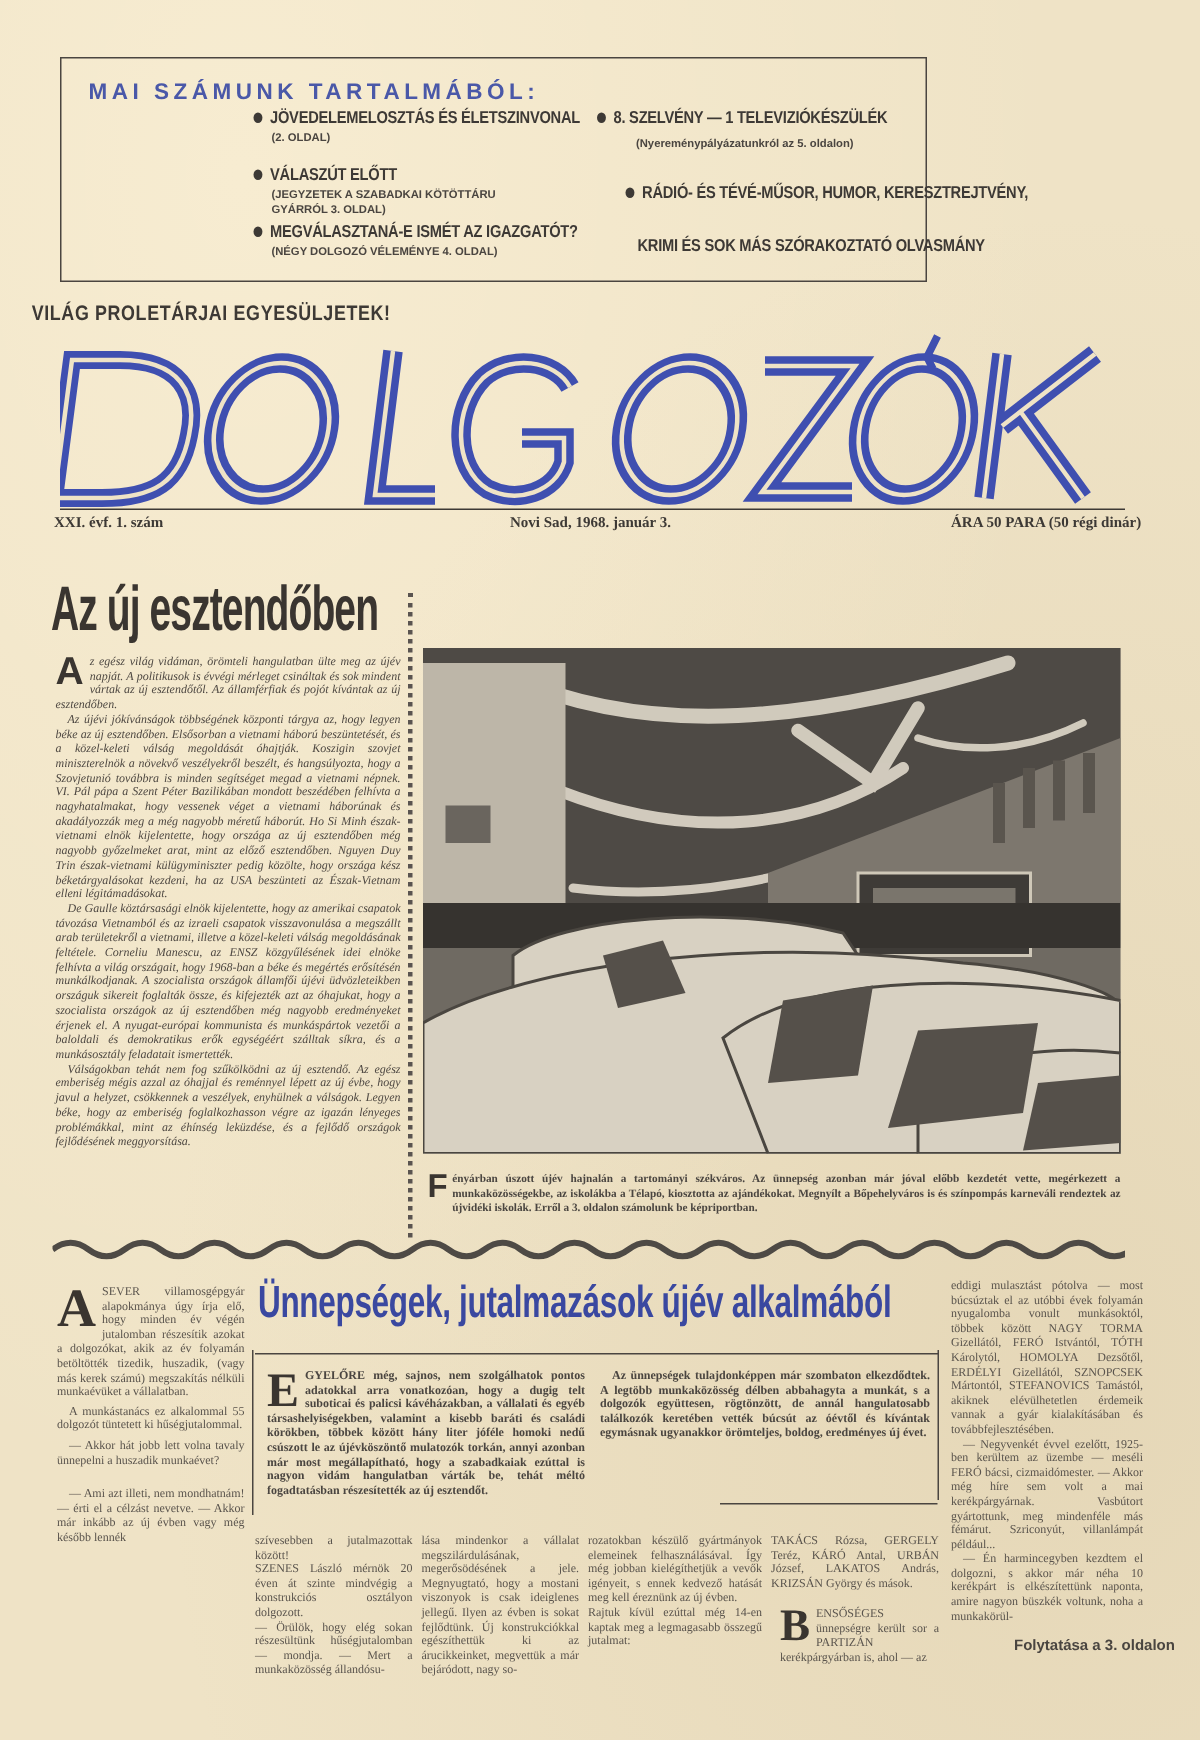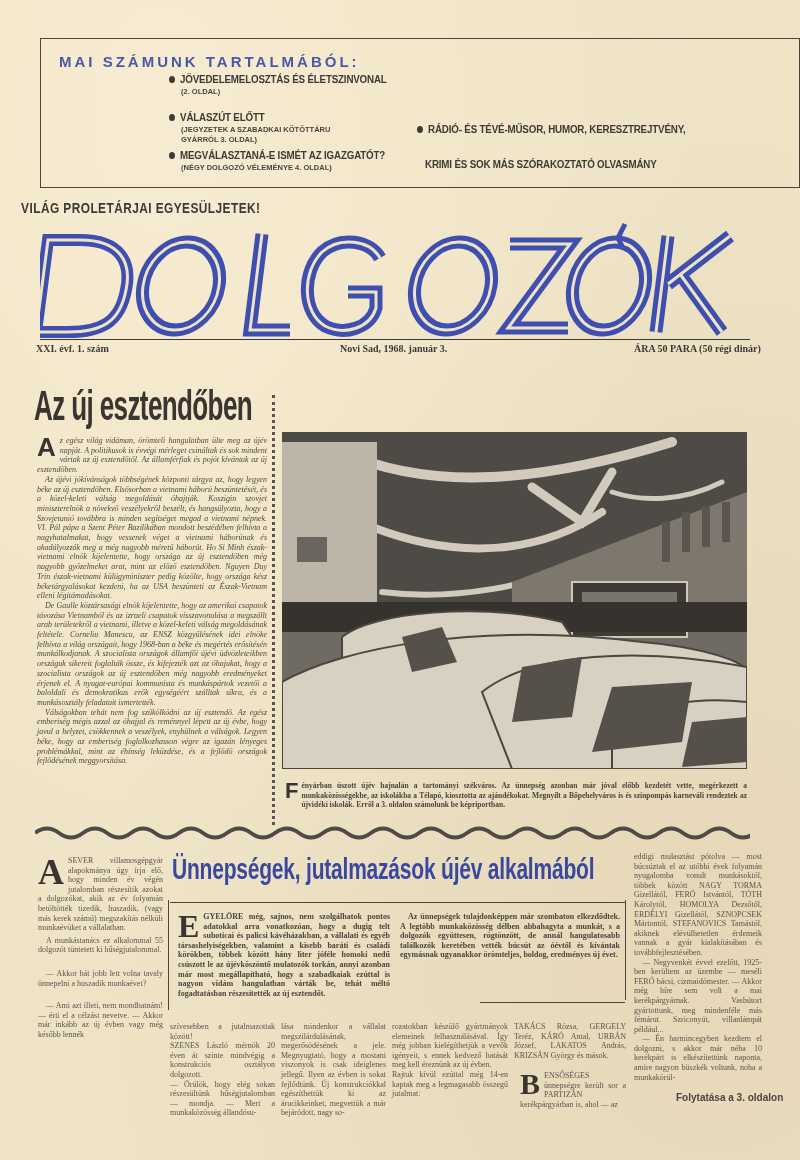--- a/index.html
+++ b/index.html
@@ -9,21 +9,21 @@
     background-image:
       radial-gradient(ellipse at 20% 10%, rgba(255,245,220,0.5), transparent 60%),
       radial-gradient(ellipse at 90% 80%, rgba(200,180,140,0.25), transparent 60%);
     color: #3a3530;
     font-family: "Liberation Serif", serif;
     position: relative;
   }
 
   
   .contents-box {
-    position: absolute; left: 40px; top: 38px; width: 760px; height: 150px;
+    position: absolute; left: 40px; top: 38px; width: 578px; height: 150px;
     border: 1.5px solid #4a4540;
   }
   .contents-title {
     position: absolute; left: 18px; top: 14px;
     font-family: "Liberation Sans", sans-serif; font-weight: bold;
     color: #4a58a8; font-size: 15px; letter-spacing: 3px;
   }
   .item { position: absolute; font-family: "Liberation Sans", sans-serif; }
   .item .main {
     font-size: 11.5px; font-weight: bold; color: #3d3935; letter-spacing: -0.2px;
@@ -123,20 +123,24 @@
     <span class="sub">(2. OLDAL)</span>
   </div>
   <div class="item" style="left:128px; top:72px;">
     <span class="main"><span class="bullet"></span><span>VÁLASZÚT ELŐTT</span></span>
     <span class="sub">(JEGYZETEK A SZABADKAI KÖTÖTTÁRU</span>
     <span class="sub" style="margin-top:0">GYÁRRÓL 3. OLDAL)</span>
   </div>
   <div class="item" style="left:128px; top:110px;">
     <span class="main"><span class="bullet"></span><span>MEGVÁLASZTANÁ-E ISMÉT AZ IGAZGATÓT?</span></span>
     <span class="sub">(NÉGY DOLGOZÓ VÉLEMÉNYE 4. OLDAL)</span>
+  </div>
+  <div class="item" style="left:357px; top:34px;">
+    <span class="main"><span class="bullet"></span><span>8. SZELVÉNY — 1 TELEVIZIÓKÉSZÜLÉK</span></span>
+    <span class="sub" style="margin-left:26px; margin-top:6px">(Nyereménypályázatunkról az 5. oldalon)</span>
   </div>
   <div class="item" style="left:376px; top:84px;">
     <span class="main"><span class="bullet"></span><span>RÁDIÓ- ÉS TÉVÉ-MŰSOR, HUMOR, KERESZTREJTVÉNY,</span></span>
   </div>
   <div class="item" style="left:384px; top:119px;">
     <span class="main">KRIMI ÉS SOK MÁS SZÓRAKOZTATÓ OLVASMÁNY</span>
   </div>
 </div>
 
 <div class="slogan"><span>VILÁG PROLETÁRJAI EGYESÜLJETEK!</span></div>
@@ -233,21 +237,21 @@
   <span class="cap-drop">F</span><span>ényárban úszott újév hajnalán a tartományi székváros. Az ünnepség azonban már jóval előbb kezdetét vette, megérkezett a munkaközösségekbe, az iskolákba a Télapó, kiosztotta az ajándékokat. Megnyílt a Bőpehelyváros is és színpompás karneváli rendeztek az újvidéki iskolák. Erről a 3. oldalon számolunk be képriportban.</span>
 </div>
 
 <svg class="wave" viewBox="0 0 715 18" preserveAspectRatio="none">
   <path d="M0,9 Q12,0 24,9 T48,9 T72,9 T96,9 T120,9 T144,9 T168,9 T192,9 T216,9 T240,9 T264,9 T288,9 T312,9 T336,9 T360,9 T384,9 T408,9 T432,9 T456,9 T480,9 T504,9 T528,9 T552,9 T576,9 T600,9 T624,9 T648,9 T672,9 T696,9 T720,9" fill="none" stroke="#4e4a45" stroke-width="4"></path>
 </svg>
 
 <div class="small-text" style="left:38px; top:856px; width:125px;">
   <p style="text-indent:0"><span class="bigdrop">A</span><span>SEVER villamosgépgyár alapokmánya úgy írja elő, hogy minden év végén jutalomban részesítik azokat a dolgozókat, akik az év folyamán betöltötték tizedik, huszadik, (vagy más kerek számú) megszakítás nélküli munkaévüket a vállalatban.</span></p>
   <p style="margin-top:3px">A munkástanács ez alkalommal 55 dolgozót tüntetett ki hűségjutalommal.</p>
-  <p style="margin-top:14px">— Akkor hát jobb lett volna tavaly ünnepelni a huszadik munkaévet?</p>
+  <p style="margin-top:4px">— Akkor hát jobb lett volna tavaly ünnepelni a huszadik munkaévet?</p>
   <p style="margin-top:13px">— Ami azt illeti, nem mondhatnám! — érti el a célzást nevetve. — Akkor már inkább az új évben vagy még később lennék</p>
 </div>
 
 <div class="vrule" style="left:168px; top:900px; height:110px;"></div>
 <div class="headline-center">Ünnepségek, jutalmazások újév alkalmából</div>
 <div class="hrule" style="left:170px; top:902px; width:456px;"></div>
 
 <div class="small-text" style="left:178px; top:912px; width:212px; font-weight:bold; color:#4a4540;">
   <span class="bigdrop" style="font-size:32px; line-height:28px;">E</span><span>GYELŐRE még, sajnos, nem szolgálhatok pontos adatokkal arra vonatkozóan, hogy a dugig telt suboticai és palicsi kávéházakban, a vállalati és egyéb társashelyiségekben, valamint a kisebb baráti és családi körökben, többek között hány liter jóféle homoki nedű csúszott le az újévköszöntő mulatozók torkán, annyi azonban már most megállapítható, hogy a szabadkaiak ezúttal is nagyon vidám hangulatban várták be, tehát méltó fogadtatásban részesítették az új esztendőt.</span>
 </div>

